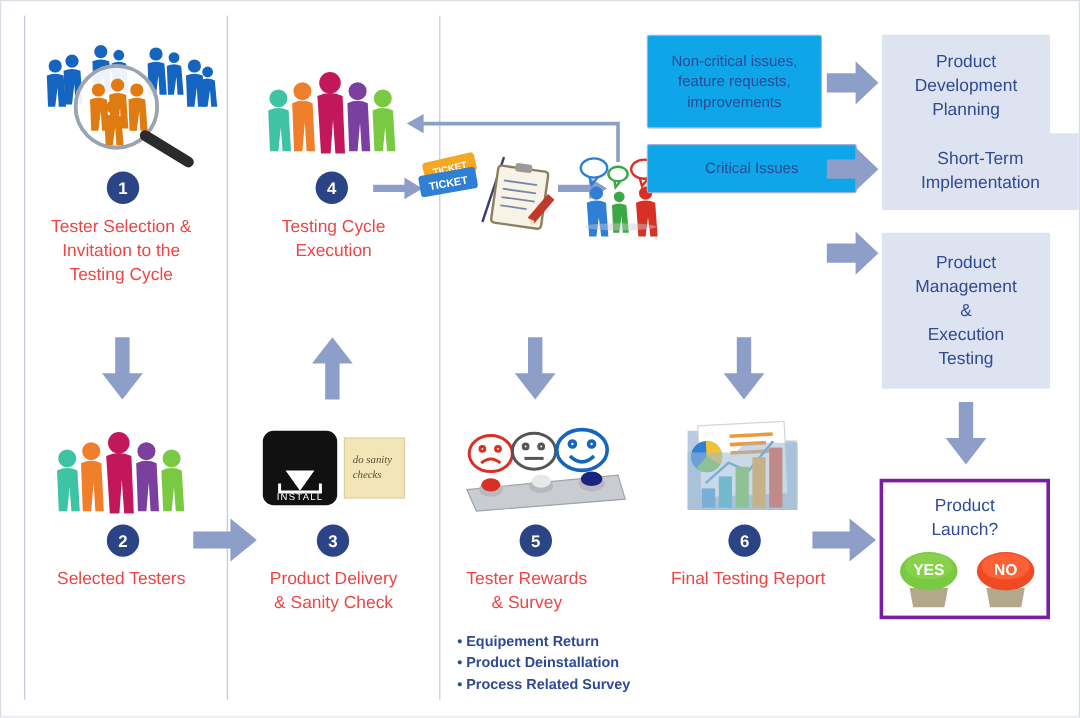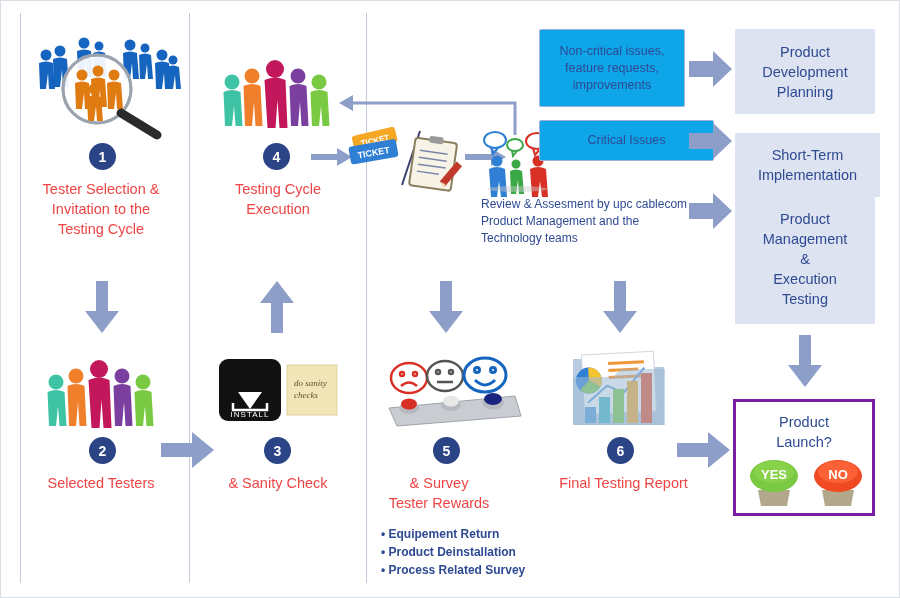--- a/index.html
+++ b/index.html
@@ -188,20 +188,21 @@
       <text x="31" y="58" font-size="8" fill="#ffffff" text-anchor="middle" font-family="Liberation Sans, sans-serif" letter-spacing="1">INSTALL</text>
       <rect x="68" y="6" width="50" height="50" fill="#f2e6b8" stroke="#e0cf9a" stroke-width="1"></rect>
       <text x="75" y="27" font-size="9" fill="#5a5030" font-family="Liberation Serif, serif" font-style="italic">do sanity</text>
       <text x="75" y="39" font-size="9" fill="#5a5030" font-family="Liberation Serif, serif" font-style="italic">checks</text>
     </svg>
   </div>
   <div class="numcircle" style="left:263px;top:436px;">
     <span>3</span>
   </div>
   <div class="steplabel" style="left:192px;top:472px;width:170px;">
+    <div>Product Delivery</div>
     <div>&amp; Sanity Check</div>
   </div>
 
   <div class="abs" style="left:258px;top:280px;">
     <svg width="36" height="52">
         <path class="arrowfill" d="M18 0 L35 22 H24 v30 H12 V22 H1 z"></path>
       </svg>
   </div>
 
   <div class="abs" style="left:218px;top:55px;">
@@ -303,25 +304,20 @@
           <circle cx="6" cy="5" r="4.5"></circle>
           <path d="M0 12 q6 -3 12 0 l2 23 h-5 l-1 -14 -2 14 h-5 z"></path>
         </g>
       <g fill="#d93025" transform="translate(49,26)">
           <circle cx="8" cy="6" r="5.5"></circle>
           <path d="M0 14 q8 -4 16 0 l2 28 h-6 l-2 -16 -2 16 h-6 z"></path>
         </g>
       <ellipse cx="36" cy="60" rx="30" ry="3" fill="#cccccc" opacity="0.45"></ellipse>
     </svg>
   </div>
-  <div class="revtext" style="left:480px;top:195px;width:230px;">
-    <div>Review &amp; Assesment by upc cablecom</div>
-    <div>Product Management and the</div>
-    <div>Technology teams</div>
-  </div>
 
   <div class="boxwhite" style="left:538px;top:28px;width:146px;height:78px;">
     <div>
       <div>Non-critical issues,</div>
       <div>feature requests,</div>
       <div>improvements</div>
     </div>
   </div>
   <div class="boxwhite" style="left:538px;top:119px;width:175px;height:41px;">
     <div>
@@ -345,21 +341,21 @@
       </svg>
   </div>
 
   <div class="boxlight" style="left:734px;top:28px;width:140px;height:85px;">
     <div>
       <div>Product</div>
       <div>Development</div>
       <div>Planning</div>
     </div>
   </div>
-  <div class="boxlight" style="left:734px;top:132px;width:145px;height:64px;">
+  <div class="boxlight" style="left:734px;top:110px;width:164px;height:64px;">
     <div>
       <div>Short-Term</div>
       <div>Implementation</div>
     </div>
   </div>
   <div class="boxlight" style="left:734px;top:193px;width:140px;height:130px;">
     <div>
       <div>Product</div>
       <div>Management</div>
       <div>&amp;</div>
@@ -407,22 +403,22 @@
       <ellipse cx="68" cy="49" rx="10" ry="6" fill="#b6bac0"></ellipse>
         <ellipse cx="68" cy="45" rx="8" ry="5.5" fill="#e8e8e8"></ellipse>
       <ellipse cx="110" cy="47" rx="11" ry="6.5" fill="#b6bac0"></ellipse>
         <ellipse cx="110" cy="43" rx="9" ry="6" fill="#1a237e"></ellipse>
     </svg>
   </div>
   <div class="numcircle" style="left:432px;top:436px;">
     <span>5</span>
   </div>
   <div class="steplabel" style="left:368px;top:472px;width:140px;">
+    <div>Tester Rewards</div>
     <div>&amp; Survey</div>
-    <div>Tester Rewards</div>
   </div>
   <div class="bullets" style="left:380px;top:524px;width:180px;">
     <div>• Equipement Return</div>
     <div>• Product Deinstallation</div>
     <div>• Process Related Survey</div>
   </div>
 
   <div class="abs" style="left:601px;top:280px;">
     <svg width="36" height="52">
         <path class="arrowfill" d="M12 0 h12 v30 h11 L18 52 L1 30 h11 z"></path>

